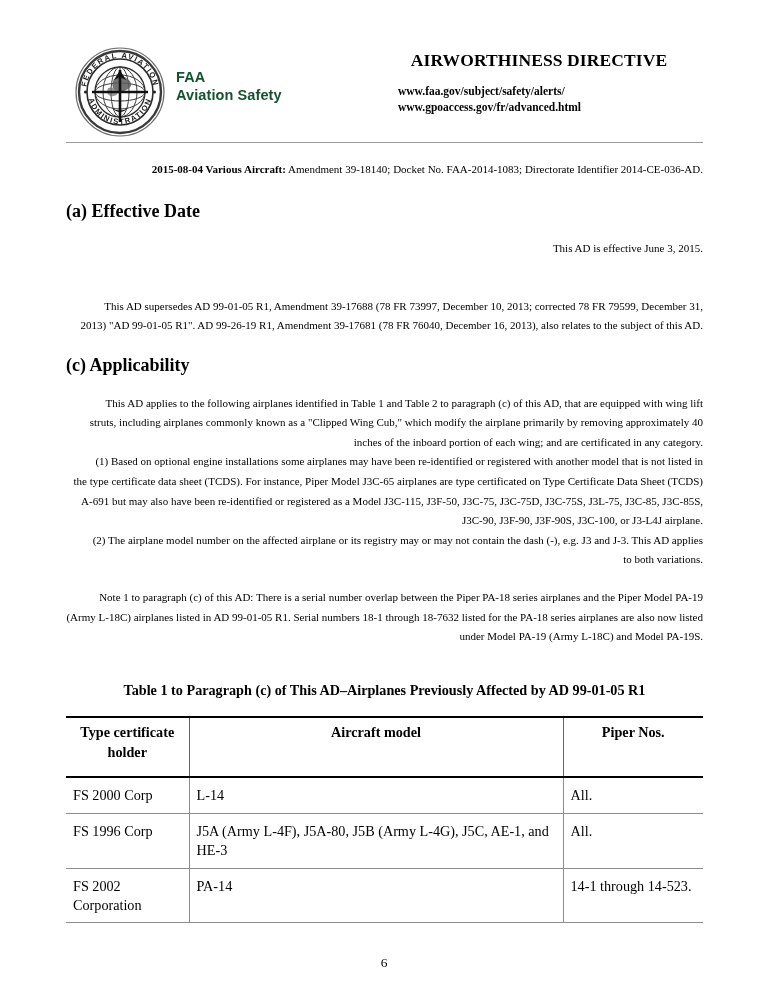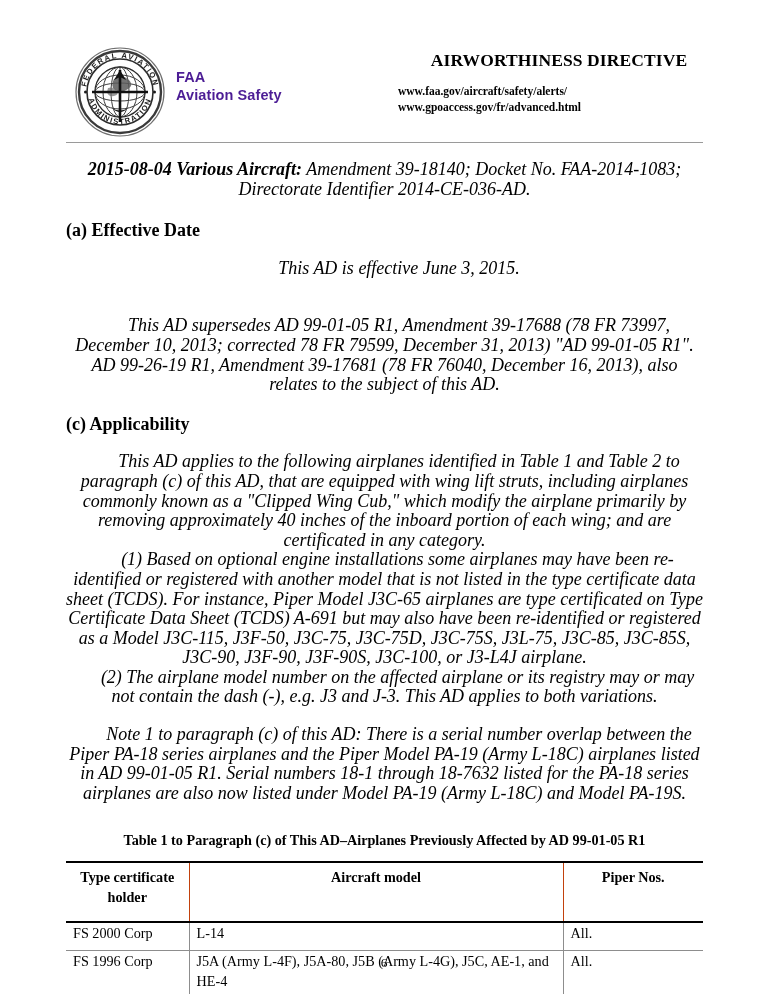--- a/index.html
+++ b/index.html
@@ -43,26 +43,26 @@
 
   .faa-wordmark {
     position: absolute;
     left: 110px;
     top: 25px;
     font-family: "Liberation Sans", "DejaVu Sans", sans-serif;
     font-weight: bold;
     font-size: 14.5px;
     line-height: 17.5px;
     letter-spacing: 0.1px;
-    color: #4c1d95;
+    color: #14532d;
   }
 
   .ad-title {
     position: absolute;
-    left: 340px;
+    left: 320px;
     top: 6px;
     width: 306px;
     text-align: center;
     font-family: "Liberation Serif", "DejaVu Serif", serif;
     font-weight: bold;
     font-size: 17.5px;
     letter-spacing: 0.1px;
     white-space: nowrap;
   }
   .ad-links {
@@ -88,44 +88,43 @@
   
   .body-area {
     position: absolute;
     left: 66px;
     top: 160px;
     width: 637px;
   }
 
   p.para {
     margin: 0;
-    font-size: 18px;
+    font-size: 11px;
     line-height: 19.6px;
-    text-align: center;
-    font-style: italic;
+    text-align: right;
   }
   p.indent { text-indent: 29px; }
   p.indent-sm { text-indent: 26px; }
 
   .hd {
     margin: 0;
     font-size: 18px;
     line-height: 19.6px;
     font-weight: bold;
   }
 
   .sp-18 { height: 18px; }
   .sp-20 { height: 20px; }
   .sp-22 { height: 22px; }
 
   b.run { font-weight: bold; }
 
   
   .tbl-caption {
-    margin: 10px;
+    margin: 16px;
     text-align: center;
     font-weight: bold;
     font-size: 14.2px;
     line-height: 19.6px;
   }
   table.ad-table {
     margin-top: 7px;
     border-collapse: collapse;
     width: 637px;
     table-layout: fixed;
@@ -141,21 +140,21 @@
     vertical-align: top;
     padding: 5px 7px 14px 7px;
     border-top: 2.1px solid #000;
     border-bottom: 2.1px solid #000;
     line-height: 19.5px;
   }
   table.ad-table thead th.divider-r { border-right: 1px solid #c2410c; }
 
   table.ad-table tbody td {
     vertical-align: top;
-    padding: 1px 7px 7px 7px;
+    padding: 8px 7px 7px 7px;
     border-bottom: 1px solid #8d8d8d;
     line-height: 19.4px;
   }
   table.ad-table tbody td.divider-r { border-right: 1px solid #8d8d8d; }
   table.ad-table tbody tr:last-child td { border-bottom: 1.6px solid #8d8d8d; }
 
   
   .page-num {
     position: absolute;
     left: 0;
@@ -209,21 +208,21 @@
     </div>
 
     <div class="faa-wordmark">
       <div>FAA</div>
       <div>Aviation Safety</div>
     </div>
 
     <div class="ad-title">AIRWORTHINESS DIRECTIVE</div>
 
     <div class="ad-links">
-      <div class="l1">www.faa.gov/aircraft/safety/alerts/</div>
+      <div class="l1">www.faa.gov/subject/safety/alerts/</div>
       <div class="l2">www.gpoaccess.gov/fr/advanced.html</div>
     </div>
   </div>
 
   <div class="mast-rule"></div>
 
   <div class="body-area">
 
     <p class="para"><b class="run">2015-08-04 Various Aircraft:</b><span> Amendment 39-18140; Docket No. FAA-2014-1083; Directorate Identifier 2014-CE-036-AD.</span></p>
 
@@ -268,21 +267,21 @@
         </tr>
       </thead>
       <tbody>
         <tr>
           <td class="divider-r">FS 2000 Corp</td>
           <td class="divider-r">L-14</td>
           <td>All.</td>
         </tr>
         <tr>
           <td class="divider-r">FS 1996 Corp</td>
-          <td class="divider-r">J5A (Army L-4F), J5A-80, J5B (Army L-4G), J5C, AE-1, and HE-4</td>
+          <td class="divider-r">J5A (Army L-4F), J5A-80, J5B (Army L-4G), J5C, AE-1, and HE-3</td>
           <td>All.</td>
         </tr>
         <tr>
           <td class="divider-r">FS 2002 Corporation</td>
           <td class="divider-r">PA-14</td>
           <td>14-1 through 14-523.</td>
         </tr>
 
       </tbody>
     </table>

